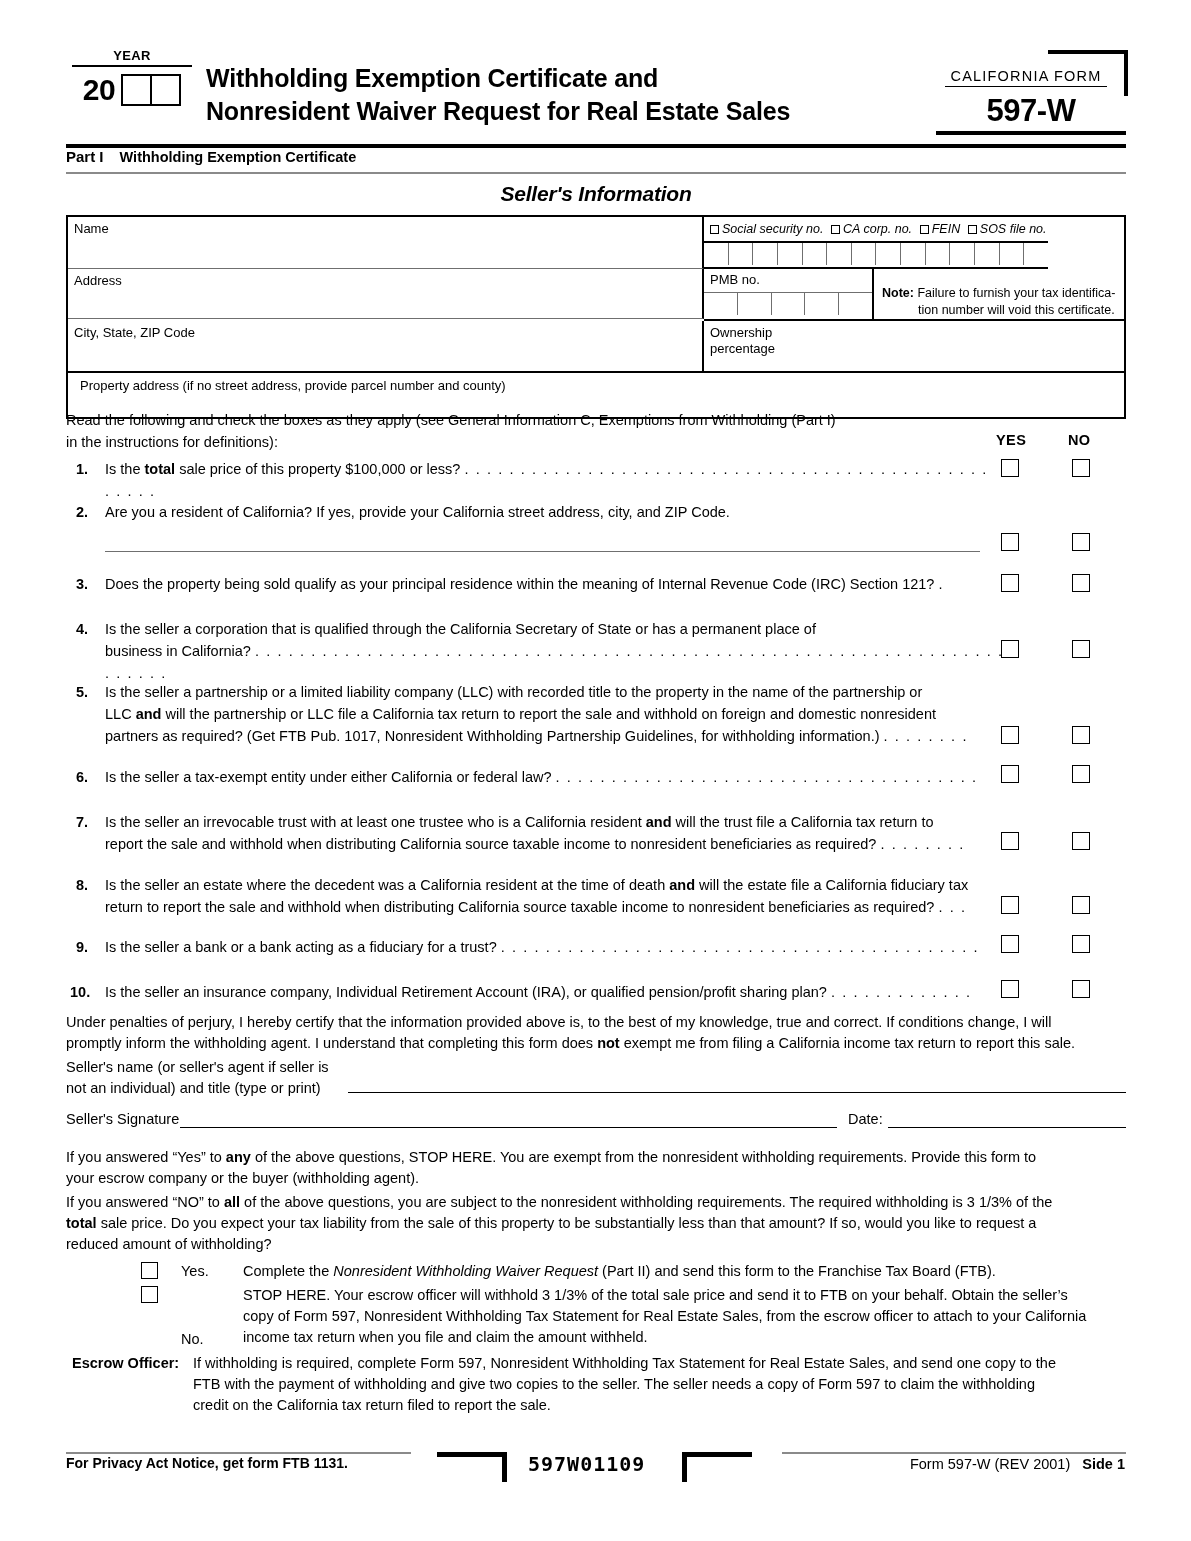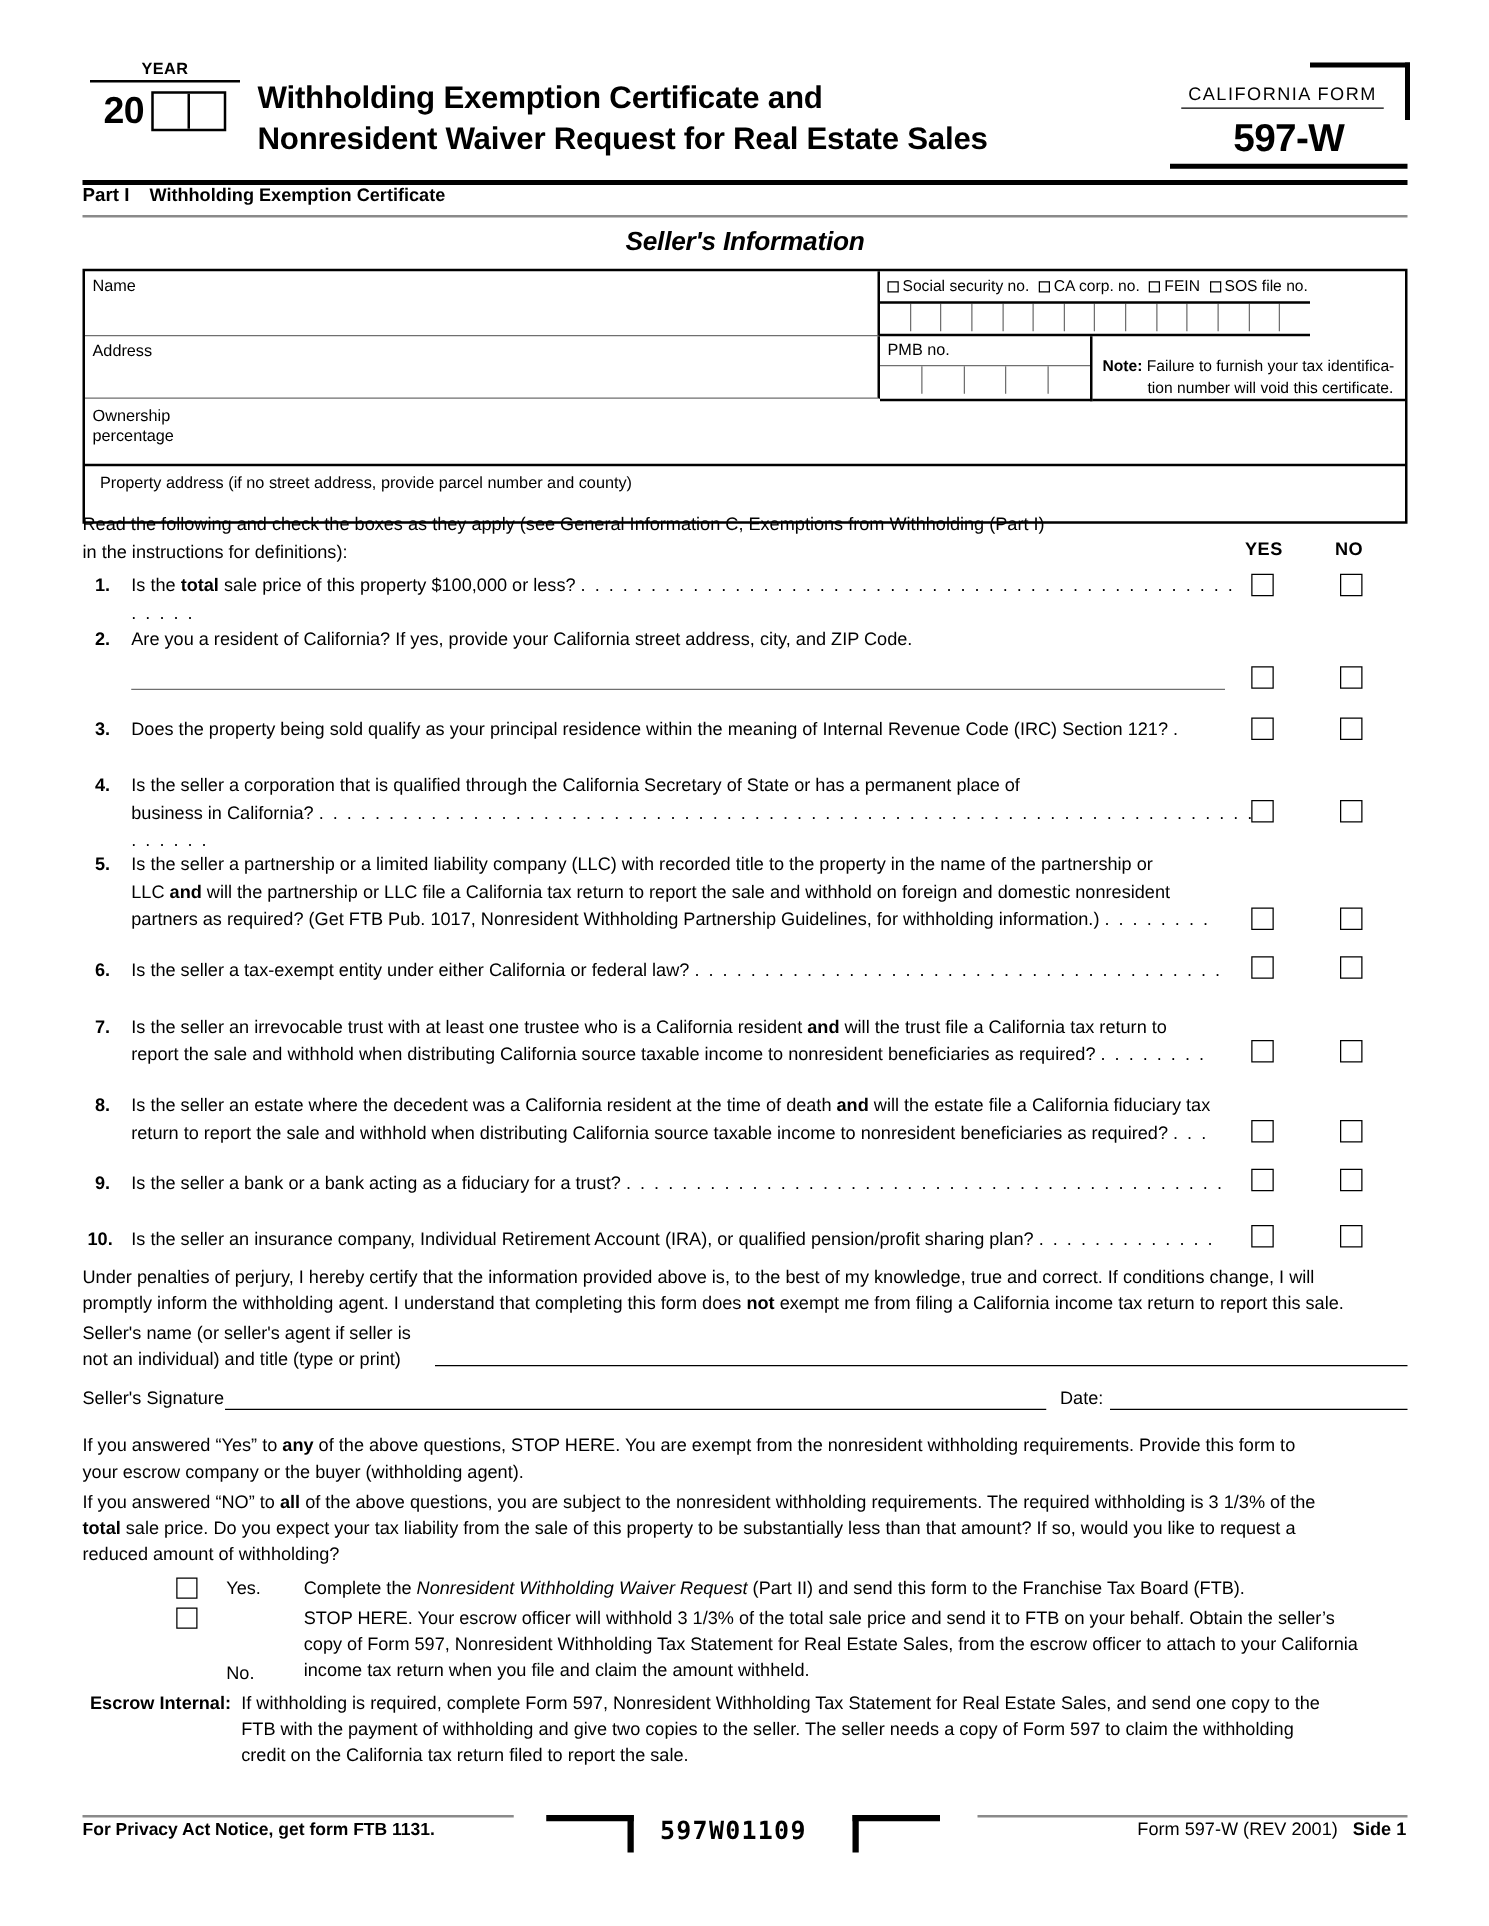--- a/index.html
+++ b/index.html
@@ -391,21 +391,21 @@
   <div class="rule-thin" style="top:172px;"></div>
 
   <div class="sellers-heading">Seller's Information</div>
 
   <div class="infobox">
 
     <div class="ib-row">
       <div class="ib-cell vsep sep-thin" style="width:636px;height:52px;">
         <span class="lbl">Name</span>
       </div>
-      <div style="width:344px;">
+      <div style="width:344px;font-style:italic;">
         <div class="ib-cell sep-thick" style="height:26px;padding-top:4px;">
           <span style="font-size:12.5px;white-space:nowrap;"><span class="cb"></span><span>Social security no.</span></span>
           <span style="font-size:12.5px;white-space:nowrap;margin-left:4px;"><span class="cb"></span><span>CA corp. no.</span></span>
           <span style="font-size:12.5px;white-space:nowrap;margin-left:4px;"><span class="cb"></span><span>FEIN</span></span>
           <span style="font-size:12.5px;white-space:nowrap;margin-left:4px;"><span class="cb"></span><span>SOS file no.</span></span>
         </div>
         <div class="grid-cells sep-thick" style="height:24px;">
           <i style="width:30px"></i>
           <i style="width:30px"></i>
           <i style="width:30px"></i>
@@ -445,20 +445,23 @@
           <div style="font-size:12.5px;line-height:1.35;">
             <b class="nb">Note:</b>
             <span>Failure to furnish your tax identifica-</span>
           </div>
           <div style="font-size:12.5px;line-height:1.35;padding-left:36px;">tion number will void this certificate.</div>
         </div>
       </div>
     </div>
 
     <div class="ib-row sep-thick">
+      <div class="ib-cell vsep" style="width:636px;height:50px;">
+        <span class="lbl">City, State, ZIP Code</span>
+      </div>
       <div class="ib-cell" style="width:162px;height:50px;">
         <span class="lbl">Ownership</span><br>
         <span class="lbl">percentage</span>
       </div>
     </div>
 
     <div class="ib-row">
       <div class="ib-cell" style="width:1056px;height:44px;padding-top:5px;padding-left:12px;">
         <span class="lbl">Property address (if no street address, provide parcel number and county)</span>
       </div>
@@ -575,21 +578,21 @@
   <div class="para" style="left:243px;top:1261px;width:880px;"><span>Complete the </span><i class="it">Nonresident Withholding Waiver Request</i><span> (Part II) and send this form to the Franchise Tax Board (FTB).</span></div>
 
   <div class="opt-box" style="left:141px;top:1286px;"></div>
   <div class="para" style="left:181px;top:1285px;margin-top:44px;">No.</div>
   <div class="para" style="left:243px;top:1285px;width:880px;">
     <div>STOP HERE. Your escrow officer will withhold 3 1/3% of the total sale price and send it to FTB on your behalf. Obtain the seller’s</div>
     <div>copy of Form 597, Nonresident Withholding Tax Statement for Real Estate Sales, from the escrow officer to attach to your California</div>
     <div>income tax return when you file and claim the amount withheld.</div>
   </div>
 
-  <div class="para" style="left:72px;top:1353px;font-weight:bold;">Escrow Internal:</div>
+  <div class="para" style="left:72px;top:1353px;font-weight:bold;">Escrow Officer:</div>
   <div class="para" style="left:193px;top:1353px;width:930px;">
     <div>If withholding is required, complete Form 597, Nonresident Withholding Tax Statement for Real Estate Sales, and send one copy to the</div>
     <div>FTB with the payment of withholding and give two copies to the seller. The seller needs a copy of Form 597 to claim the withholding</div>
     <div>credit on the California tax return filed to report the sale.</div>
   </div>
 
   <div class="footer-rule-l"></div>
   <div class="fbr-l"></div>
   <div class="fbr-r"></div>
   <div class="footer-rule-r"></div>

